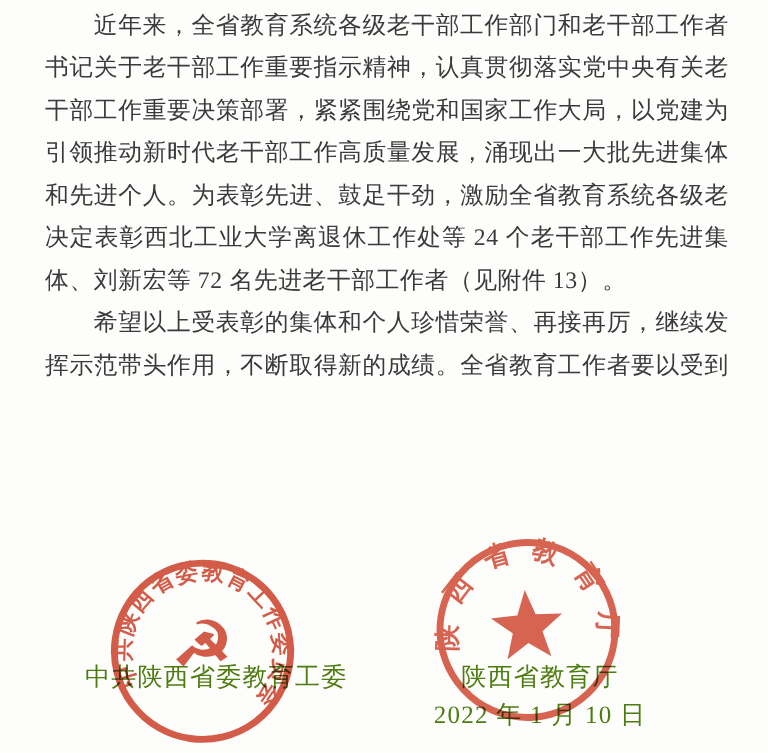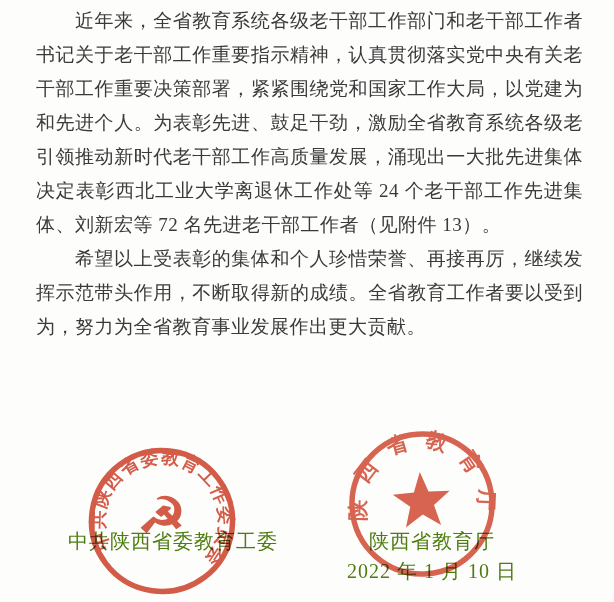--- a/index.html
+++ b/index.html
@@ -42,27 +42,26 @@
 </style>
 </head>
 <body>
 
 <div class="page">
 
   <div class="body-text">
     <div class="line indent">近年来，全省教育系统各级老干部工作部门和老干部工作者</div>
     <div class="line">书记关于老干部工作重要指示精神，认真贯彻落实党中央有关老</div>
     <div class="line">干部工作重要决策部署，紧紧围绕党和国家工作大局，以党建为</div>
+    <div class="line">引领推动新时代老干部工作高质量发展，涌现出一大批先进集体</div>
     <div class="line">和先进个人。为表彰先进、鼓足干劲，激励全省教育系统各级老</div>
-    <div class="line">引领推动新时代老干部工作高质量发展，涌现出一大批先进集体</div>
     <div class="line">决定表彰西北工业大学离退休工作处等 24 个老干部工作先进集</div>
     <div class="line endline">体、刘新宏等 72 名先进老干部工作者（见附件 13）。</div>
     <div class="line indent">希望以上受表彰的集体和个人珍惜荣誉、再接再厉，继续发</div>
     <div class="line">挥示范带头作用，不断取得新的成绩。全省教育工作者要以受到</div>
-    <div class="line endline">为，努力为全省教育事业发展作出更大贡献。</div>
   </div>
 
   <div class="caption" id="cap-left">中共陕西省委教育工委</div>
   <div class="caption" id="cap-right">陕西省教育厅</div>
   <div class="caption" id="date-line">2022 年 1 月 10 日</div>
 
   <div class="seal" id="seal-left">
     <svg viewBox="0 0 154 154" xmlns="http://www.w3.org/2000/svg">
       <circle cx="77" cy="77" r="70.5" fill="none" stroke="#cf4631" stroke-width="5.5"></circle>
       <path id="arcL" d="M29.5,110.3 A58,58 0 1 1 124.5,110.3" fill="none"></path>

